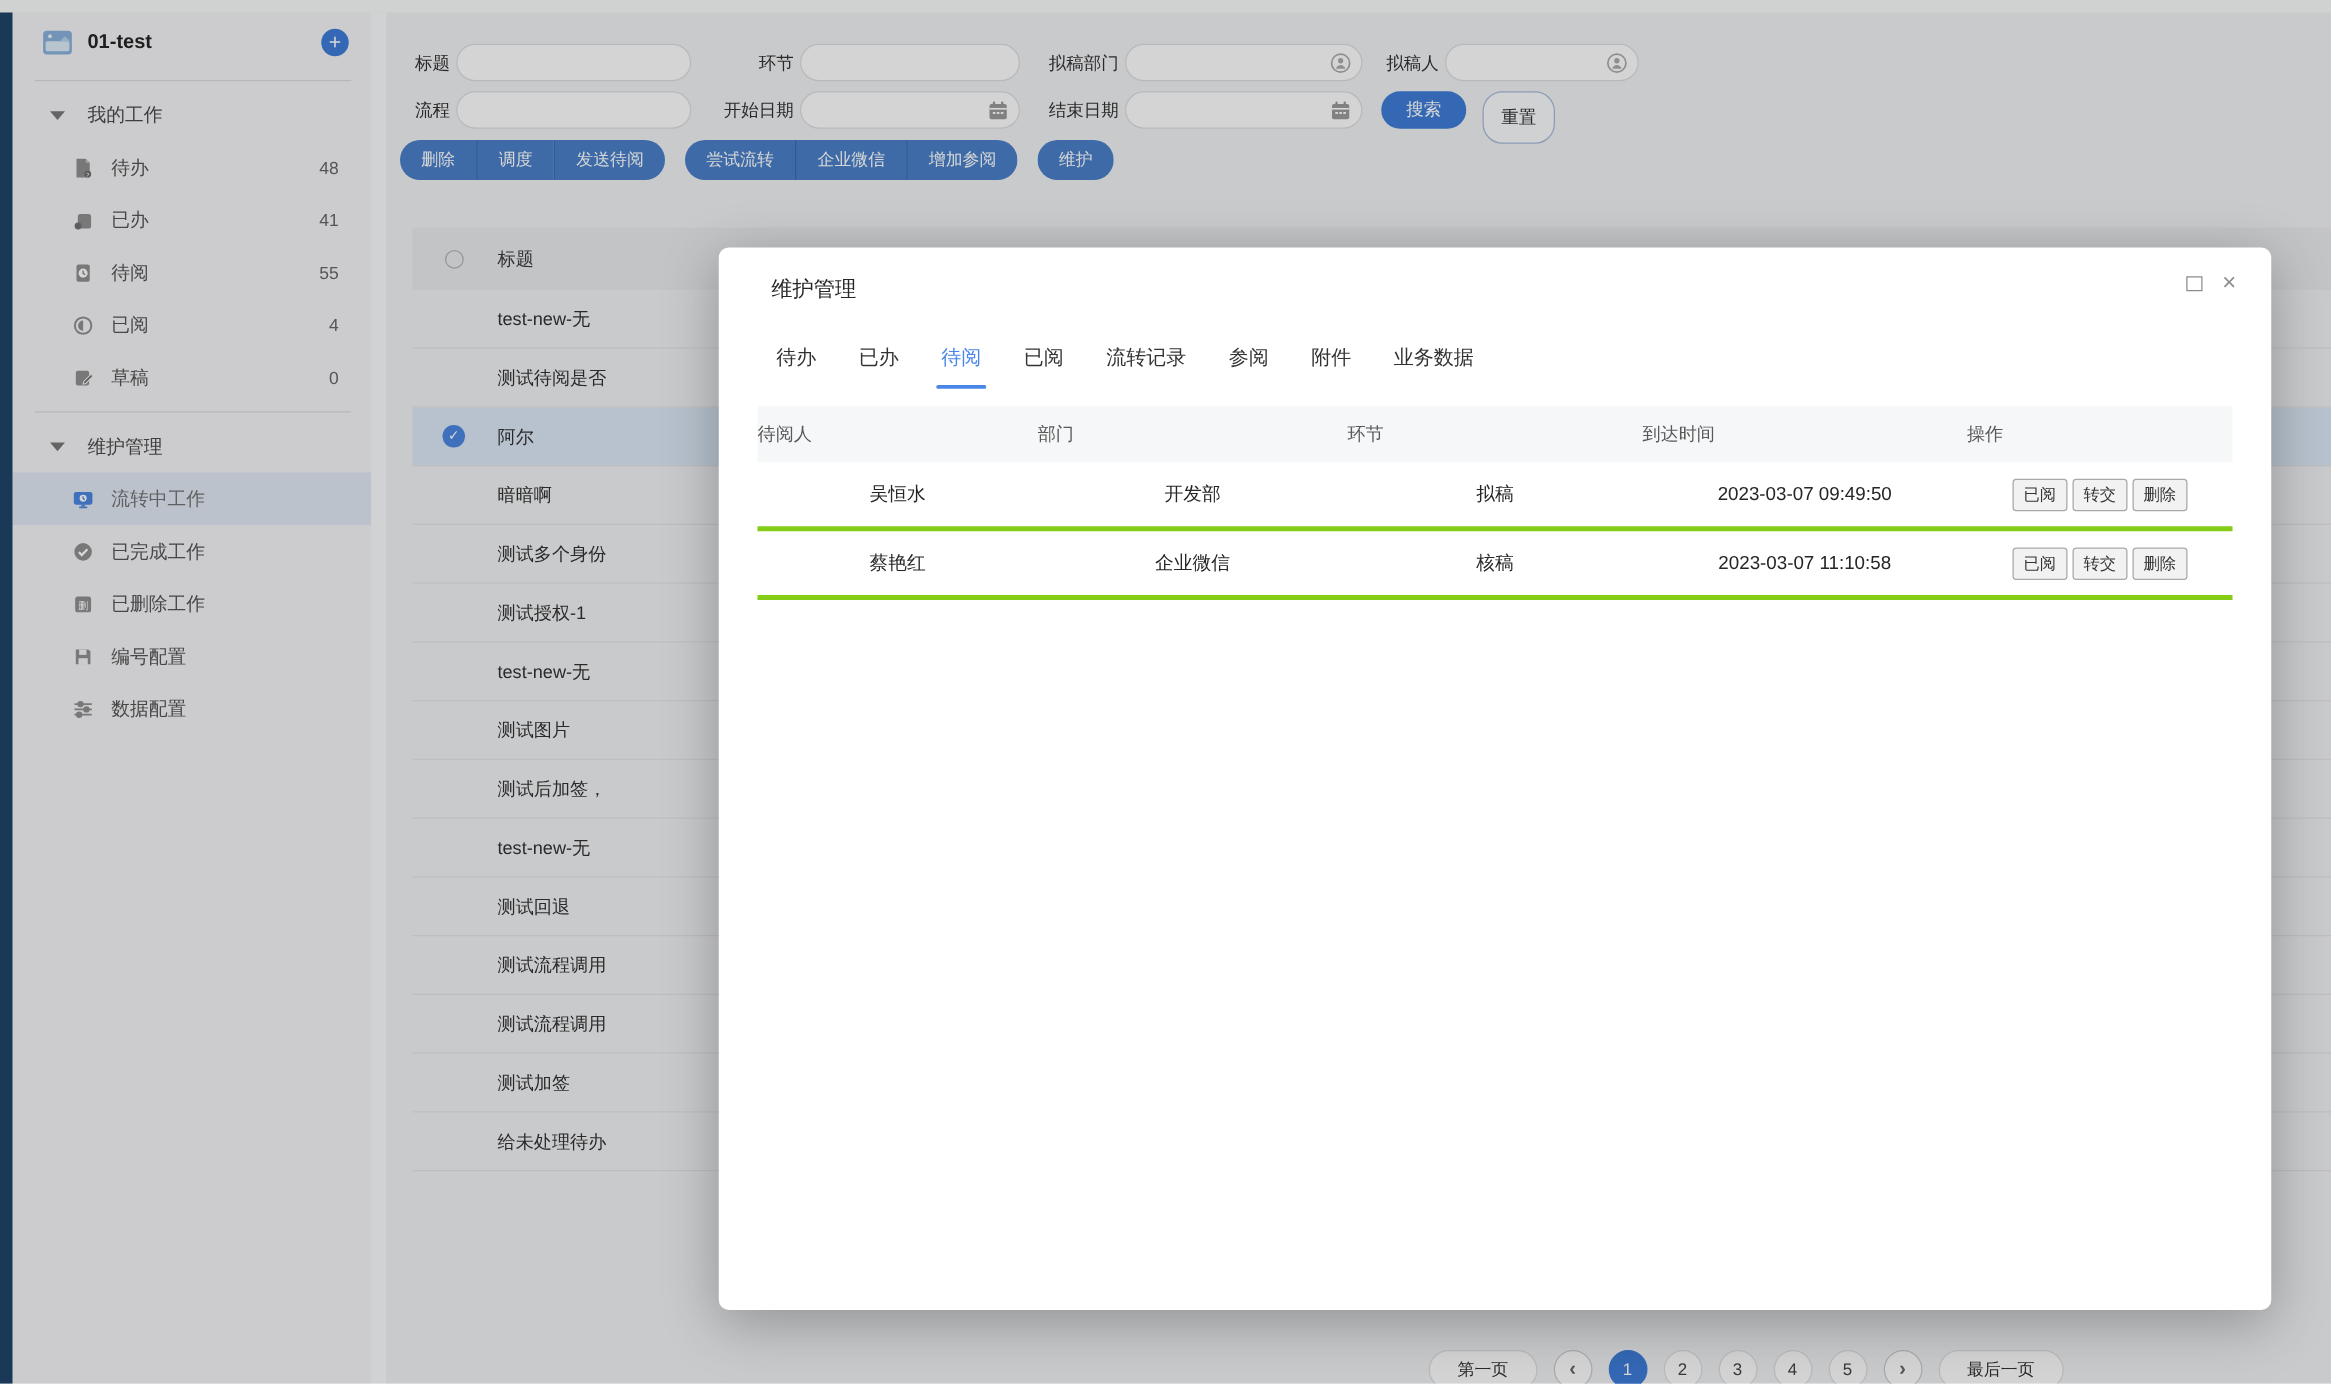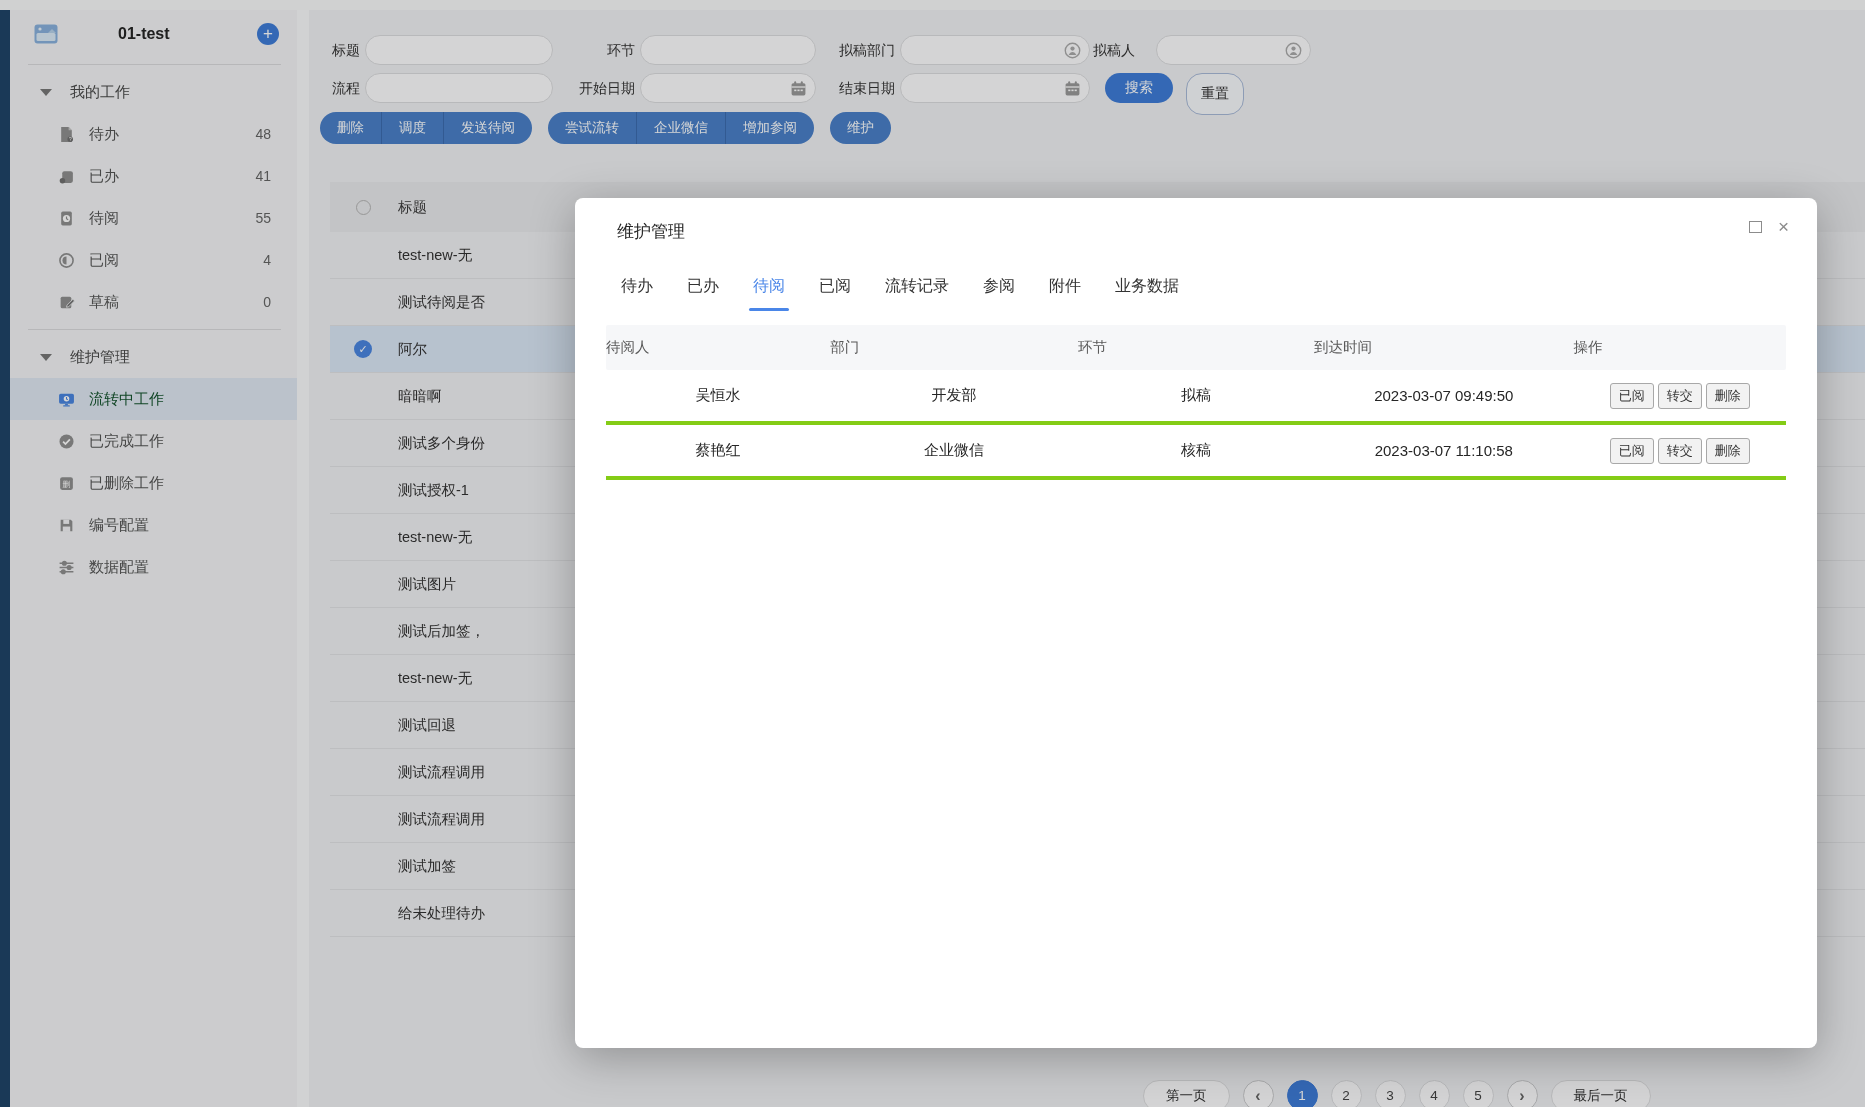--- a/index.html
+++ b/index.html
@@ -6,34 +6,34 @@
   html,body { width:1865px; height:1107px; overflow:hidden; }
   body {
     font-family: "Liberation Sans", "DejaVu Sans", sans-serif;
     background:#f0f1f3; position:relative; color:#333;
   }
   
   .top-band { position:absolute; left:0; top:0; width:1865px; height:10px; background:#f8f9fa; z-index:2; }
   .navy-strip { position:absolute; left:0; top:10px; width:10px; height:1097px; background:#1f4468; z-index:2; }
   
   .sidebar { position:absolute; left:10px; top:10px; width:287px; height:1097px; background:#f3f4f6; z-index:1; }
-  .sb-head { height:48px; display:flex; align-items:center; padding:0 18px 0 24px;gap:48px; }
+  .sb-head { height:48px; display:flex; align-items:center; padding:0 18px 0 24px; }
   .sb-head .ws-icon { width:24px; height:20px; margin-right:12px; flex:none; }
   .sb-title { font-size:16px; font-weight:bold; color:#262626; flex:1; }
   .sb-plus { width:22px; height:22px; border-radius:50%; background:#3f7dd8; color:#fff; border:none;
     font-size:17px; line-height:20px; text-align:center; cursor:pointer; flex:none; }
   .sb-divider { height:1px; background:#dadbdd; margin:6px 16px 6px 18px; }
   .sb-group { height:42px; display:flex; align-items:center; padding-left:30px; font-size:15px; color:#4a4a4a; cursor:pointer; }
   .caret { width:0; height:0; border-left:6px solid transparent; border-right:6px solid transparent;
     border-top:7px solid #787878; margin-right:18px; }
   .sb-item { height:42px; display:flex; align-items:center; padding:0 26px 0 48px; font-size:15px; color:#555; cursor:pointer; }
   .sb-item .ic { width:17px; height:17px; margin-right:14px; flex:none; display:flex; align-items:center; }
   .sb-item .lbl { flex:1; }
   .sb-item .cnt { font-size:14px; color:#666; }
-  .sb-item.active { background:#dfe8f2; color:#14532d; }
+  .sb-item.active { background:#dfe8f2; color:#737373; }
   
   .main { position:absolute; left:309px; top:10px; right:0; bottom:0; }
   .side-scroll { position:absolute; left:297px; top:10px; width:12px; height:1097px; background:#fafbfc; z-index:1; }
   .filters { position:absolute; left:11px; top:22px; width:1340px; height:72px; }
   .f-label { position:absolute; font-size:14px; color:#333; line-height:30px; text-align:right; }
   .f-input { position:absolute; height:30px; border:1px solid #dcdddf; border-radius:16px; background:#fdfdfe;
     display:flex; align-items:center; justify-content:flex-end; padding:0 8px; }
   .f-input svg { width:17px; height:17px; }
   .btn-search { position:absolute; left:785px; top:41px; width:68px; height:30px; border:none; border-radius:16px;
     background:#3f7dd8; color:#ffffff; font-size:14px; cursor:pointer; }
@@ -238,21 +238,21 @@
     <span class="f-label" style="left:275px;top:3px;width:40px">环节</span>
     <div class="f-input" style="left:320px;top:3px;width:176px"></div>
     <span class="f-label" style="left:500px;top:3px;width:75px">拟稿部门</span>
     <div class="f-input" style="left:580px;top:3px;width:190px">
       <svg viewBox="0 0 16 16">
           <circle cx="8" cy="8" r="6.8" fill="none" stroke="#ababab" stroke-width="1.3"></circle>
           <circle cx="8" cy="6.2" r="2" fill="#ababab"></circle>
           <path d="M4.4 12.3c.8-2.1 2.1-2.9 3.6-2.9s2.8.8 3.6 2.9" fill="#ababab"></path>
         </svg>
     </div>
-    <span class="f-label" style="left:760px;top:3px;width:55px">拟稿人</span>
+    <span class="f-label" style="left:776px;top:3px;width:55px">拟稿人</span>
     <div class="f-input" style="left:836px;top:3px;width:155px">
       <svg viewBox="0 0 16 16">
           <circle cx="8" cy="8" r="6.8" fill="none" stroke="#ababab" stroke-width="1.3"></circle>
           <circle cx="8" cy="6.2" r="2" fill="#ababab"></circle>
           <path d="M4.4 12.3c.8-2.1 2.1-2.9 3.6-2.9s2.8.8 3.6 2.9" fill="#ababab"></path>
         </svg>
     </div>
 
     <span class="f-label" style="left:0;top:41px;width:40px">流程</span>
     <div class="f-input" style="left:45px;top:41px;width:188px"></div>

